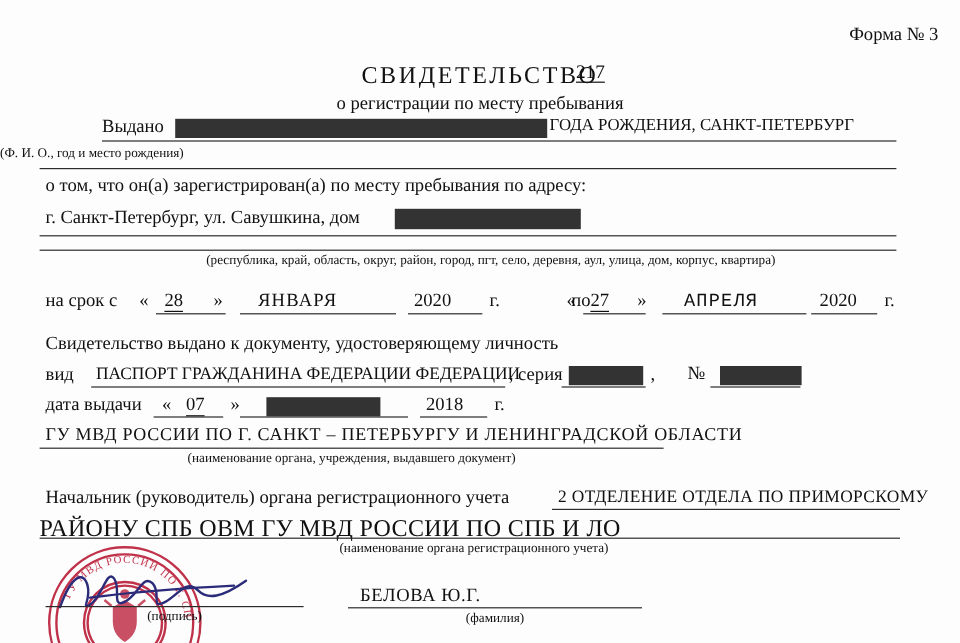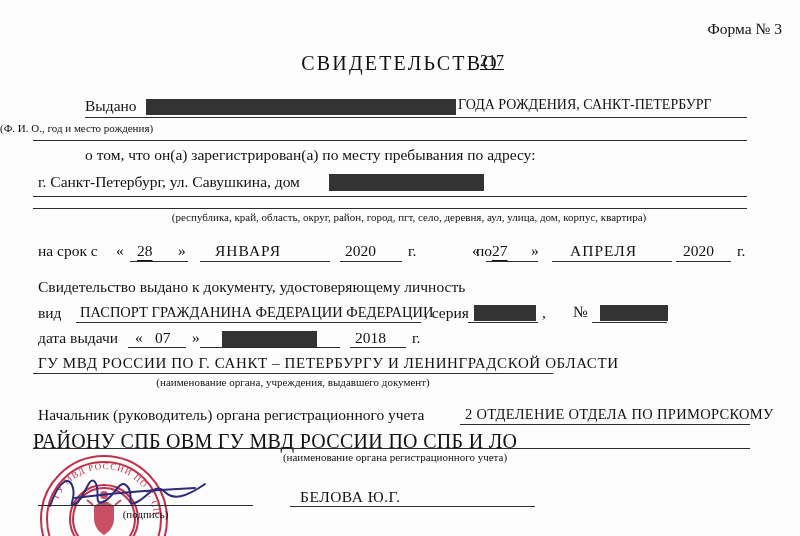--- a/index.html
+++ b/index.html
@@ -60,40 +60,40 @@
   }
 
   .row-issued-label { left: 85px; top: 97px; }
   .row-issued-redact { left: 146px; top: 99px; width: 310px; height: 16px; }
   .row-issued-tail { left: 458px; top: 97px; font-size: 14px; }
   .rule-1 { left: 85px; top: 117px; width: 662px; }
 
   .cap-fio { left: 0; right: 0; top: 122px; text-align: left; }
 
   .rule-2 { left: 33px; top: 140px; width: 714px; }
-  .line-about { left: 38px; top: 146px; margin-left: 47px; }
+  .line-about { left: 38px; top: 146px; }
 
   .line-addr { left: 38px; top: 173px; }
   .addr-redact { left: 329px; top: 174px; width: 155px; height: 17px; }
   .rule-3 { left: 33px; top: 196px; width: 714px; }
   .rule-4 { left: 33px; top: 208px; width: 714px; }
   .cap-addr { left: 0; right: 0; top: 211px; text-align: center; margin-left: 18px; }
 
   .term-label { left: 38px; top: 242px; }
   .term-from-open { left: 116px; top: 242px; }
   .term-from-day { left: 137px; top: 242px; text-decoration: underline; text-underline-offset: 4px; }
   .term-from-close { left: 178px; top: 242px; }
   .term-from-month { left: 215px; top: 242px; letter-spacing: 1px; }
   .term-from-year { left: 345px; top: 242px; }
   .term-from-g { left: 408px; top: 242px; }
   .term-to-po { left: 436px; top: 242px; margin-left: 40px; }
   .term-to-open { left: 472px; top: 242px; }
   .term-to-day { left: 492px; top: 242px; text-decoration: underline; text-underline-offset: 4px; }
   .term-to-close { left: 531px; top: 242px; }
-  .term-to-month { left: 570px; top: 242px; letter-spacing: 1px; }
+  .term-to-month { left: 570px; top: 242px; letter-spacing: 1px; font-family: Liberation Mono, monospace; }
   .term-to-year { left: 683px; top: 242px; }
   .term-to-g { left: 737px; top: 242px; }
   .rule-term-1 { left: 130px; top: 261px; width: 58px; }
   .rule-term-2 { left: 200px; top: 261px; width: 130px; }
   .rule-term-3 { left: 340px; top: 261px; width: 62px; }
   .rule-term-4 { left: 486px; top: 261px; width: 52px; }
   .rule-term-5 { left: 552px; top: 261px; width: 120px; }
   .rule-term-6 { left: 676px; top: 261px; width: 55px; }
 
   .doc-line1 { left: 38px; top: 278px; }
@@ -151,20 +151,21 @@
 </style>
 </head>
 <body>
 
 <div id="page">
 
   <div class="abs txt form-no lbl">Форма № 3</div>
 
   <div class="abs txt title">СВИДЕТЕЛЬСТВО</div>
   <div class="abs txt title-num">217</div>
+  <div class="abs txt subtitle">о регистрации по месту пребывания</div>
 
   <div class="abs txt row-issued-label lbl">Выдано</div>
   <div class="abs redact row-issued-redact"></div>
   <div class="abs txt row-issued-tail">ГОДА РОЖДЕНИЯ, САНКТ-ПЕТЕРБУРГ</div>
   <div class="abs rule rule-1"></div>
   <div class="abs txt cap-fio small">(Ф. И. О., год и место рождения)</div>
 
   <div class="abs rule rule-2"></div>
   <div class="abs txt line-about lbl">о том, что он(а) зарегистрирован(а) по месту пребывания по адресу:</div>
 
@@ -252,14 +253,15 @@
     <g fill="none" stroke="#2b2b7a" stroke-width="2" stroke-linecap="round">
       <path d="M5 38 C 15 10, 25 8, 28 20 C 31 32, 22 40, 30 36 C 40 30, 44 6, 50 14 C 56 22, 48 38, 58 34 C 70 29, 74 10, 82 18 C 90 26, 80 40, 92 34 C 104 28, 110 14, 120 24 C 128 32, 140 30, 160 16"></path>
       <path d="M30 30 C 60 26, 110 22, 150 20"></path>
     </g>
   </svg>
 
   <div class="abs rule rule-sign-1"></div>
   <div class="abs txt name-value">БЕЛОВА Ю.Г.</div>
   <div class="abs txt cap-sign small">(подпись)</div>
   <div class="abs rule rule-sign-2"></div>
+  <div class="abs txt cap-name small">(фамилия)</div>
 
 </div>
 
 </body></html>

